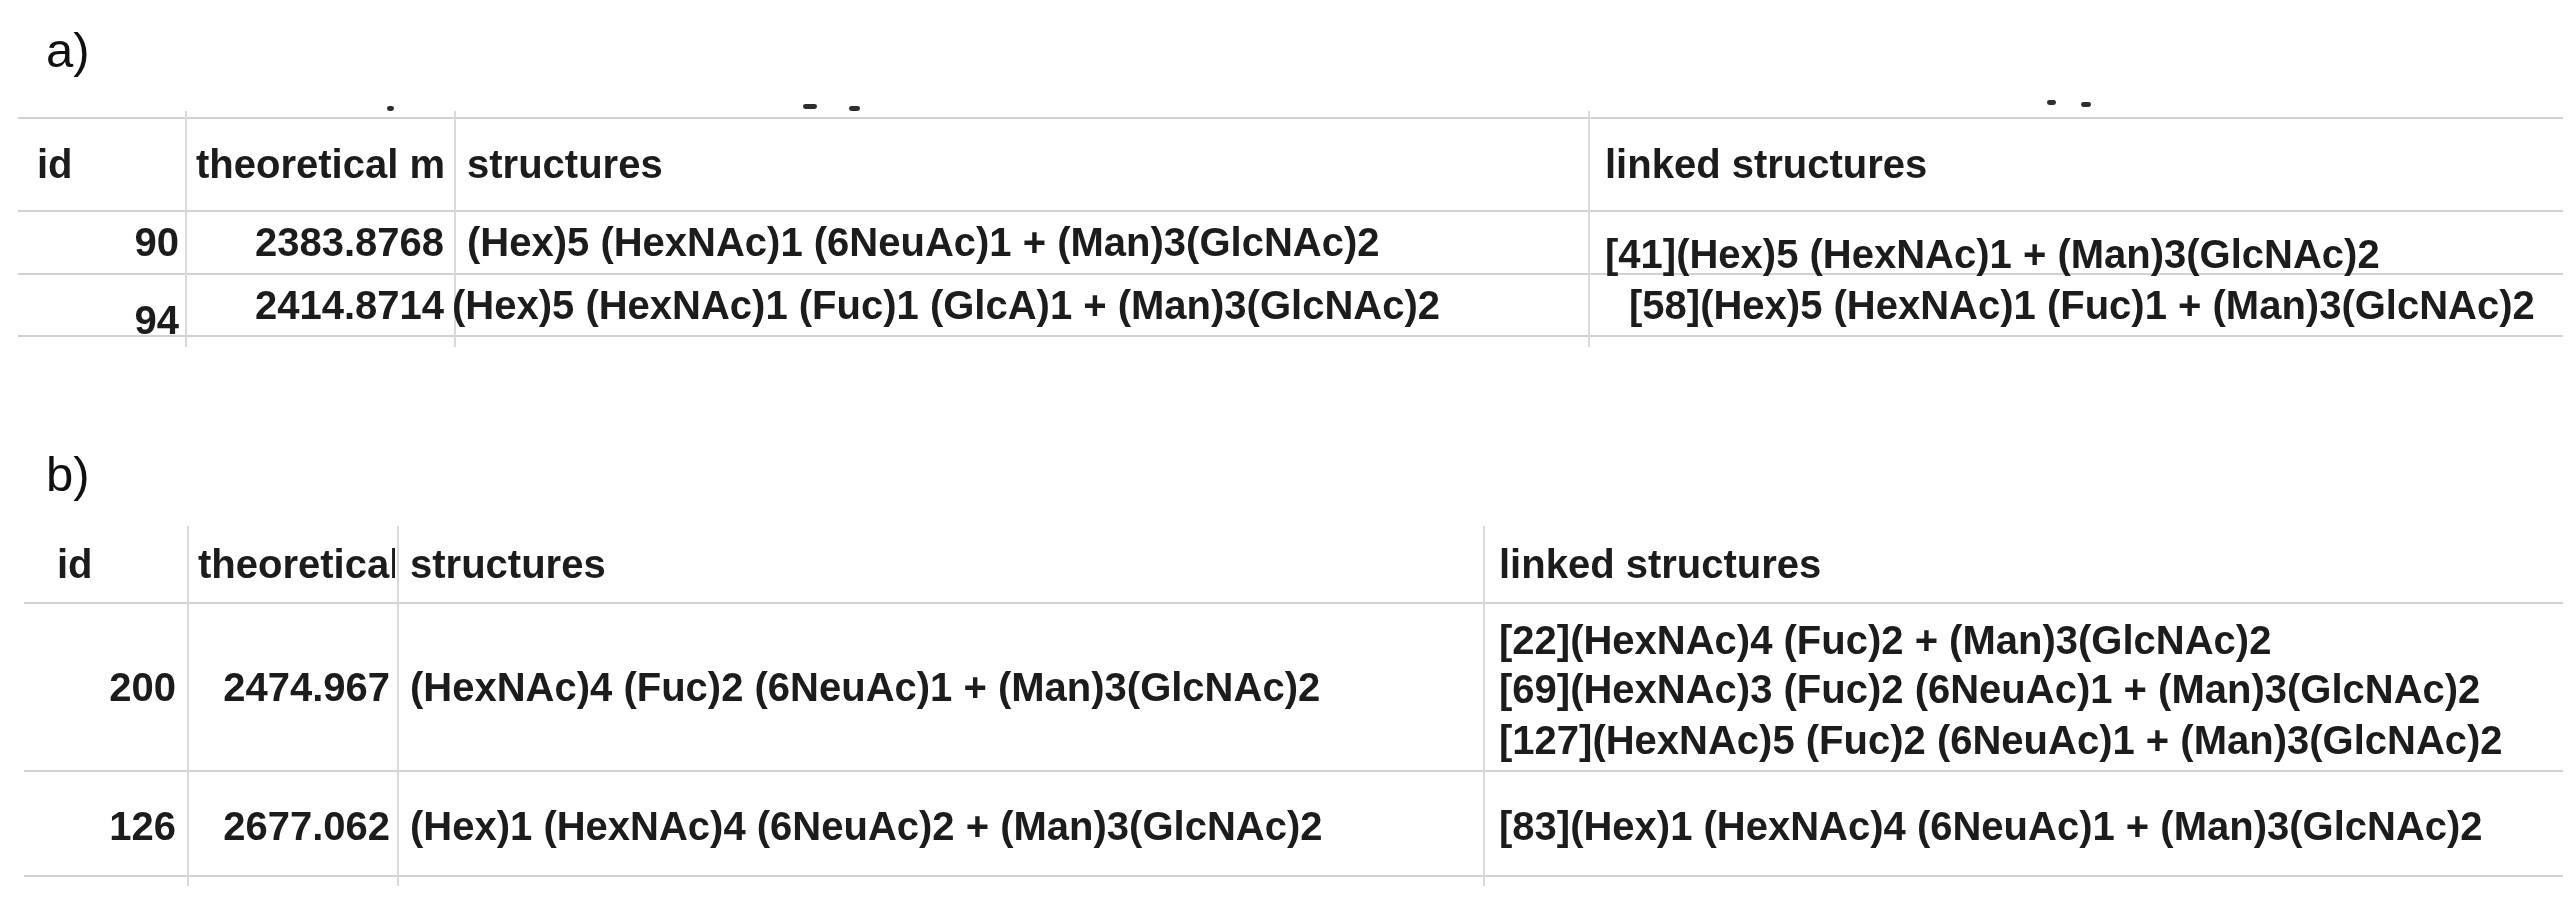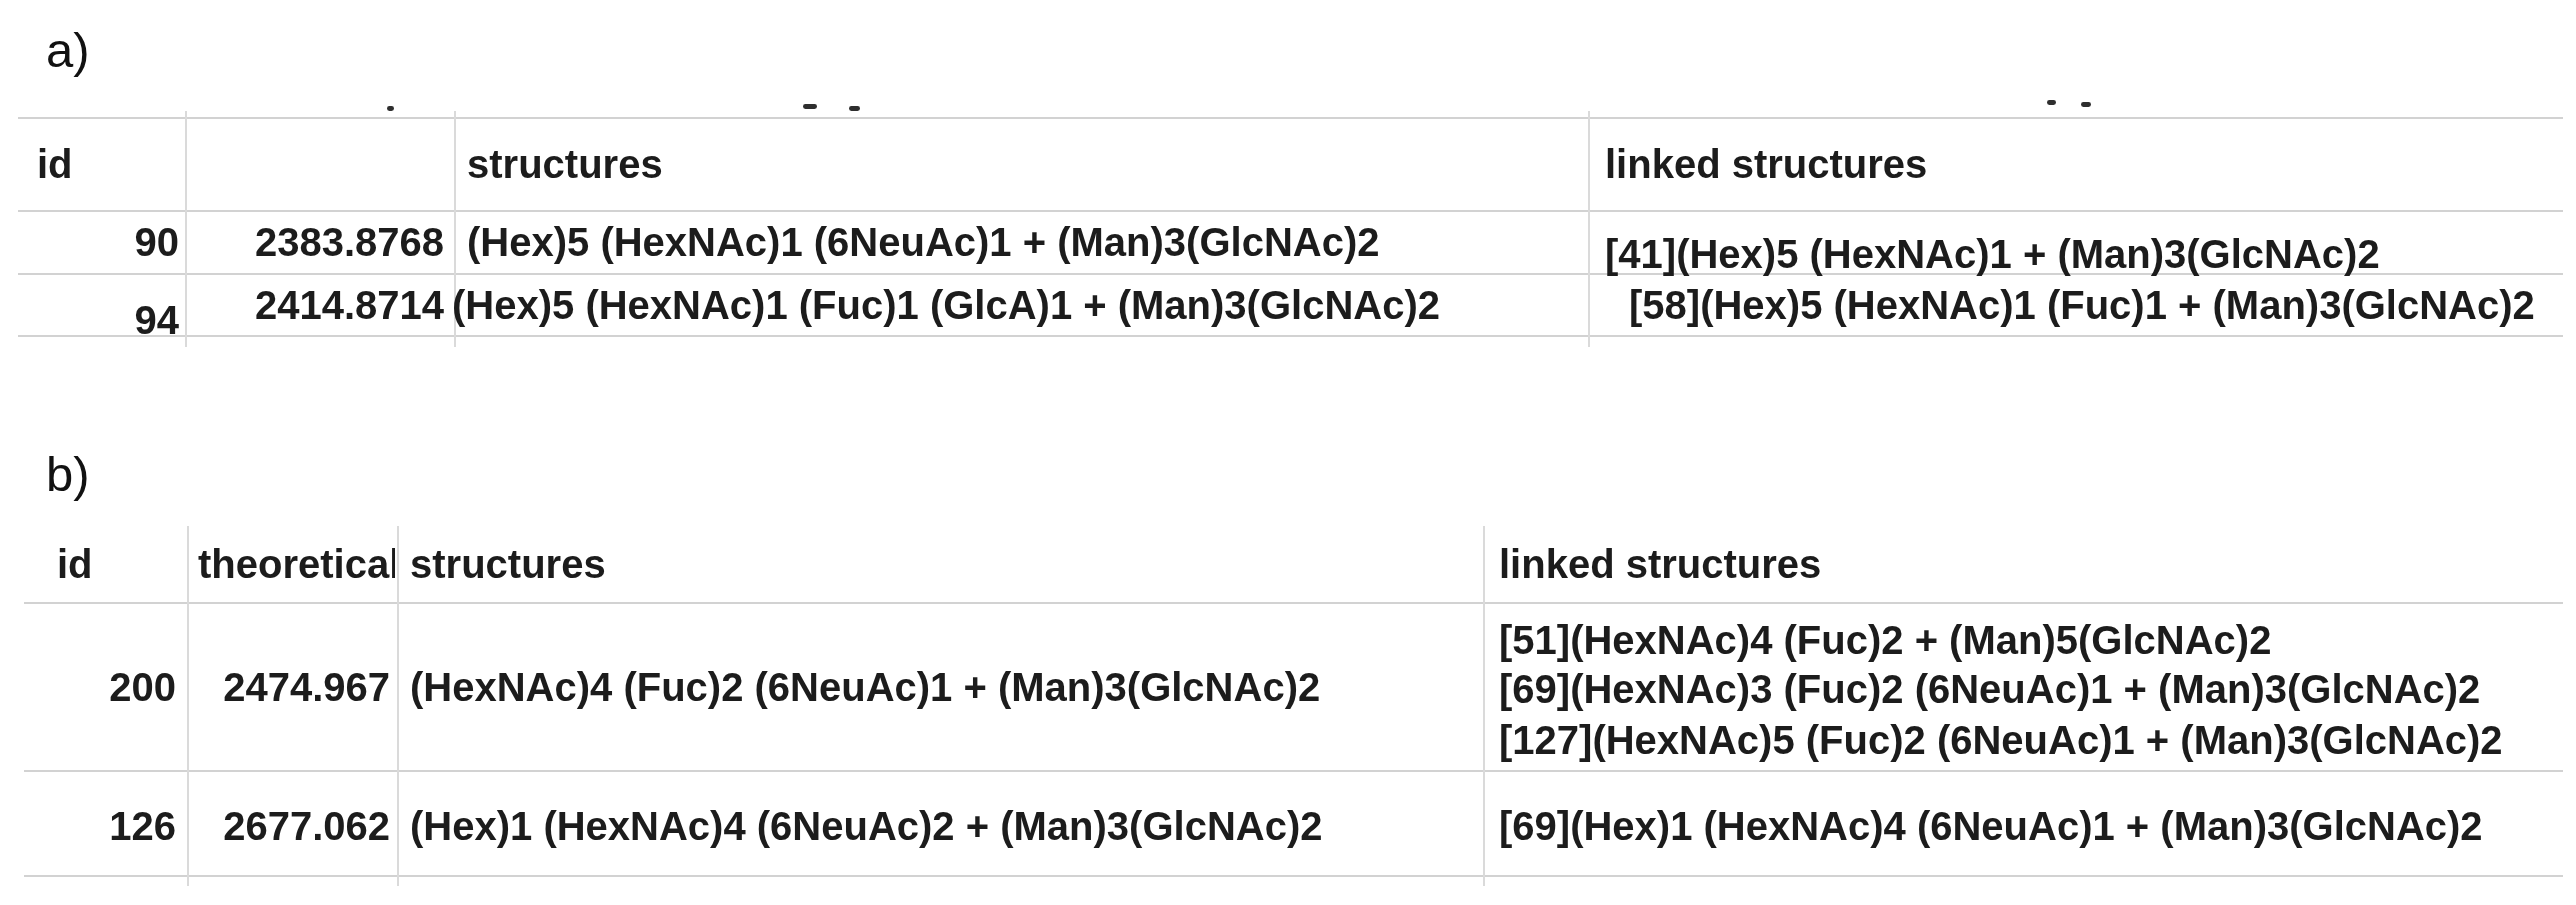--- a/index.html
+++ b/index.html
@@ -29,20 +29,21 @@
 
   <div class="hl" style="left:17.5px;top:117px;width:2545px;"></div>
   <div class="hl" style="left:17.5px;top:210px;width:2545px;"></div>
   <div class="hl" style="left:17.5px;top:273px;width:2545px;"></div>
   <div class="hl" style="left:17.5px;top:335px;width:2545px;"></div>
   <div class="vl" style="left:185px;top:111px;height:236px;"></div>
   <div class="vl" style="left:454px;top:111px;height:236px;"></div>
   <div class="vl" style="left:1588px;top:111px;height:236px;"></div>
 
   <div class="cell hdr" style="left:37px;top:164px;">id</div>
+  <div class="cell hdr" style="left:196px;top:164px;width:256px;overflow:hidden;">theoretical m</div>
   <div class="cell hdr" style="left:467px;top:164px;">structures</div>
   <div class="cell hdr" style="left:1605px;top:164px;">linked structures</div>
 
   <div>
     <div class="cell num" style="left:24px;width:155px;top:242px;">90</div>
     <div class="cell num" style="left:206px;width:238px;top:242px;">2383.8768</div>
     <div class="cell" style="left:467px;top:242px;">(Hex)5 (HexNAc)1 (6NeuAc)1 + (Man)3(GlcNAc)2</div>
     <div class="cell" style="left:1605px;top:242px;margin-top:12px;">[41](Hex)5 (HexNAc)1 + (Man)3(GlcNAc)2</div>
   </div>
 
@@ -64,26 +65,26 @@
 
   <div class="cell hdr" style="left:57px;top:564px;">id</div>
   <div class="cell hdr" style="left:198px;top:564px;width:197px;overflow:hidden;">theoretical</div>
   <div class="cell hdr" style="left:410px;top:564px;">structures</div>
   <div class="cell hdr" style="left:1499px;top:564px;">linked structures</div>
 
   <div>
     <div class="cell num" style="left:24px;width:152px;top:687px;">200</div>
     <div class="cell num" style="left:206px;width:184px;top:687px;">2474.967</div>
     <div class="cell" style="left:410px;top:687px;">(HexNAc)4 (Fuc)2 (6NeuAc)1 + (Man)3(GlcNAc)2</div>
-    <div class="cell" style="left:1499px;top:640px;">[51](HexNAc)4 (Fuc)2 + (Man)5(GlcNAc)2</div>
+    <div class="cell" style="left:1499px;top:640px;">[22](HexNAc)4 (Fuc)2 + (Man)3(GlcNAc)2</div>
     <div class="cell" style="left:1499px;top:689px;">[69](HexNAc)3 (Fuc)2 (6NeuAc)1 + (Man)3(GlcNAc)2</div>
     <div class="cell" style="left:1499px;top:740px;">[127](HexNAc)5 (Fuc)2 (6NeuAc)1 + (Man)3(GlcNAc)2</div>
   </div>
 
   <div>
     <div class="cell num" style="left:24px;width:152px;top:826px;">126</div>
     <div class="cell num" style="left:206px;width:184px;top:826px;">2677.062</div>
     <div class="cell" style="left:410px;top:826px;">(Hex)1 (HexNAc)4 (6NeuAc)2 + (Man)3(GlcNAc)2</div>
-    <div class="cell" style="left:1499px;top:826px;">[69](Hex)1 (HexNAc)4 (6NeuAc)1 + (Man)3(GlcNAc)2</div>
+    <div class="cell" style="left:1499px;top:826px;">[83](Hex)1 (HexNAc)4 (6NeuAc)1 + (Man)3(GlcNAc)2</div>
   </div>
 
 </div>
 
 
 </body></html>

